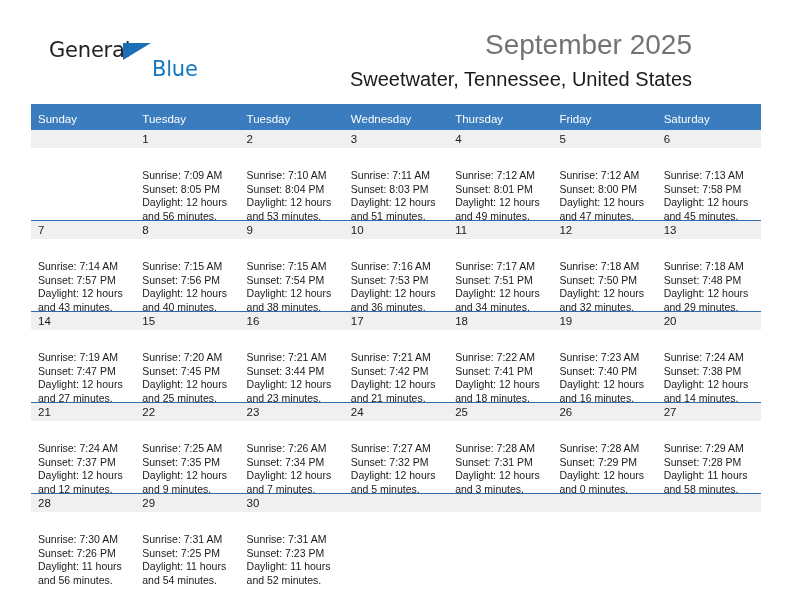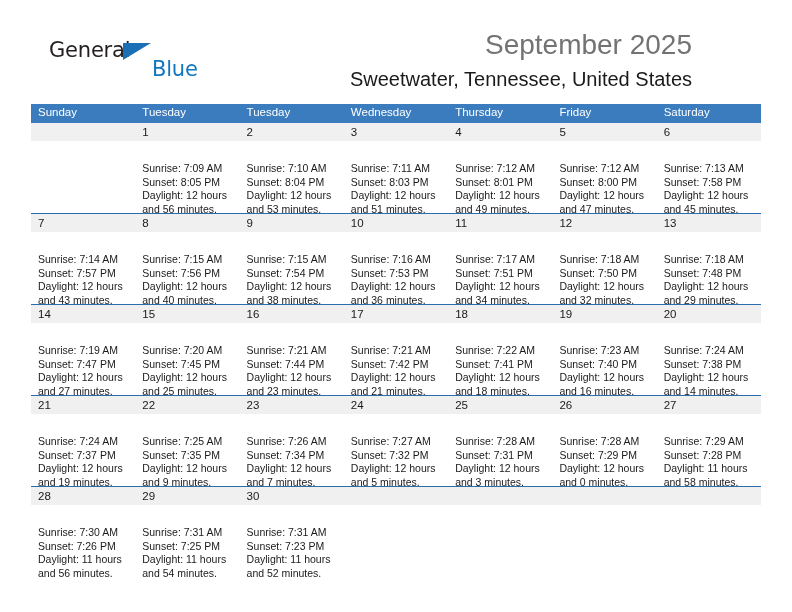--- a/index.html
+++ b/index.html
@@ -100,21 +100,21 @@
     table-layout: fixed;
   }
   .calendar col { width: 104.28px; }
 
   .dow-row th {
     background: #3a7cbe;
     color: #ffffff;
     font-size: 11.5px;
     font-weight: normal;
     text-align: left;
-    padding: 1px 0 5px 7px;
+    padding: 9px 0 5px 7px;
     height: 19px;
     box-sizing: border-box;
     vertical-align: middle;
     margin-top: 40px;
   }
 
   .week-row td {
     vertical-align: top;
     padding: 0;
     border-top: 1.6px solid #2a6cad;
@@ -366,21 +366,21 @@
                 <div>Daylight: 12 hours</div>
                 <div>and 25 minutes.</div>
               </div>
             </div>
           </td>
         <td>
             <div class="daycell">
               <div class="daynum">16</div>
               <div class="details">
                 <div>Sunrise: 7:21 AM</div>
-                <div>Sunset: 7:44 PM</div>
+                <div>Sunset: 3:44 PM</div>
                 <div>Daylight: 12 hours</div>
                 <div>and 23 minutes.</div>
               </div>
             </div>
           </td>
         <td>
             <div class="daycell">
               <div class="daynum">17</div>
               <div class="details">
                 <div>Sunrise: 7:21 AM</div>
@@ -426,21 +426,21 @@
       </tr>
 
       <tr class="week-row">
         <td>
             <div class="daycell">
               <div class="daynum">21</div>
               <div class="details">
                 <div>Sunrise: 7:24 AM</div>
                 <div>Sunset: 7:37 PM</div>
                 <div>Daylight: 12 hours</div>
-                <div>and 19 minutes.</div>
+                <div>and 12 minutes.</div>
               </div>
             </div>
           </td>
         <td>
             <div class="daycell">
               <div class="daynum">22</div>
               <div class="details">
                 <div>Sunrise: 7:25 AM</div>
                 <div>Sunset: 7:35 PM</div>
                 <div>Daylight: 12 hours</div>

